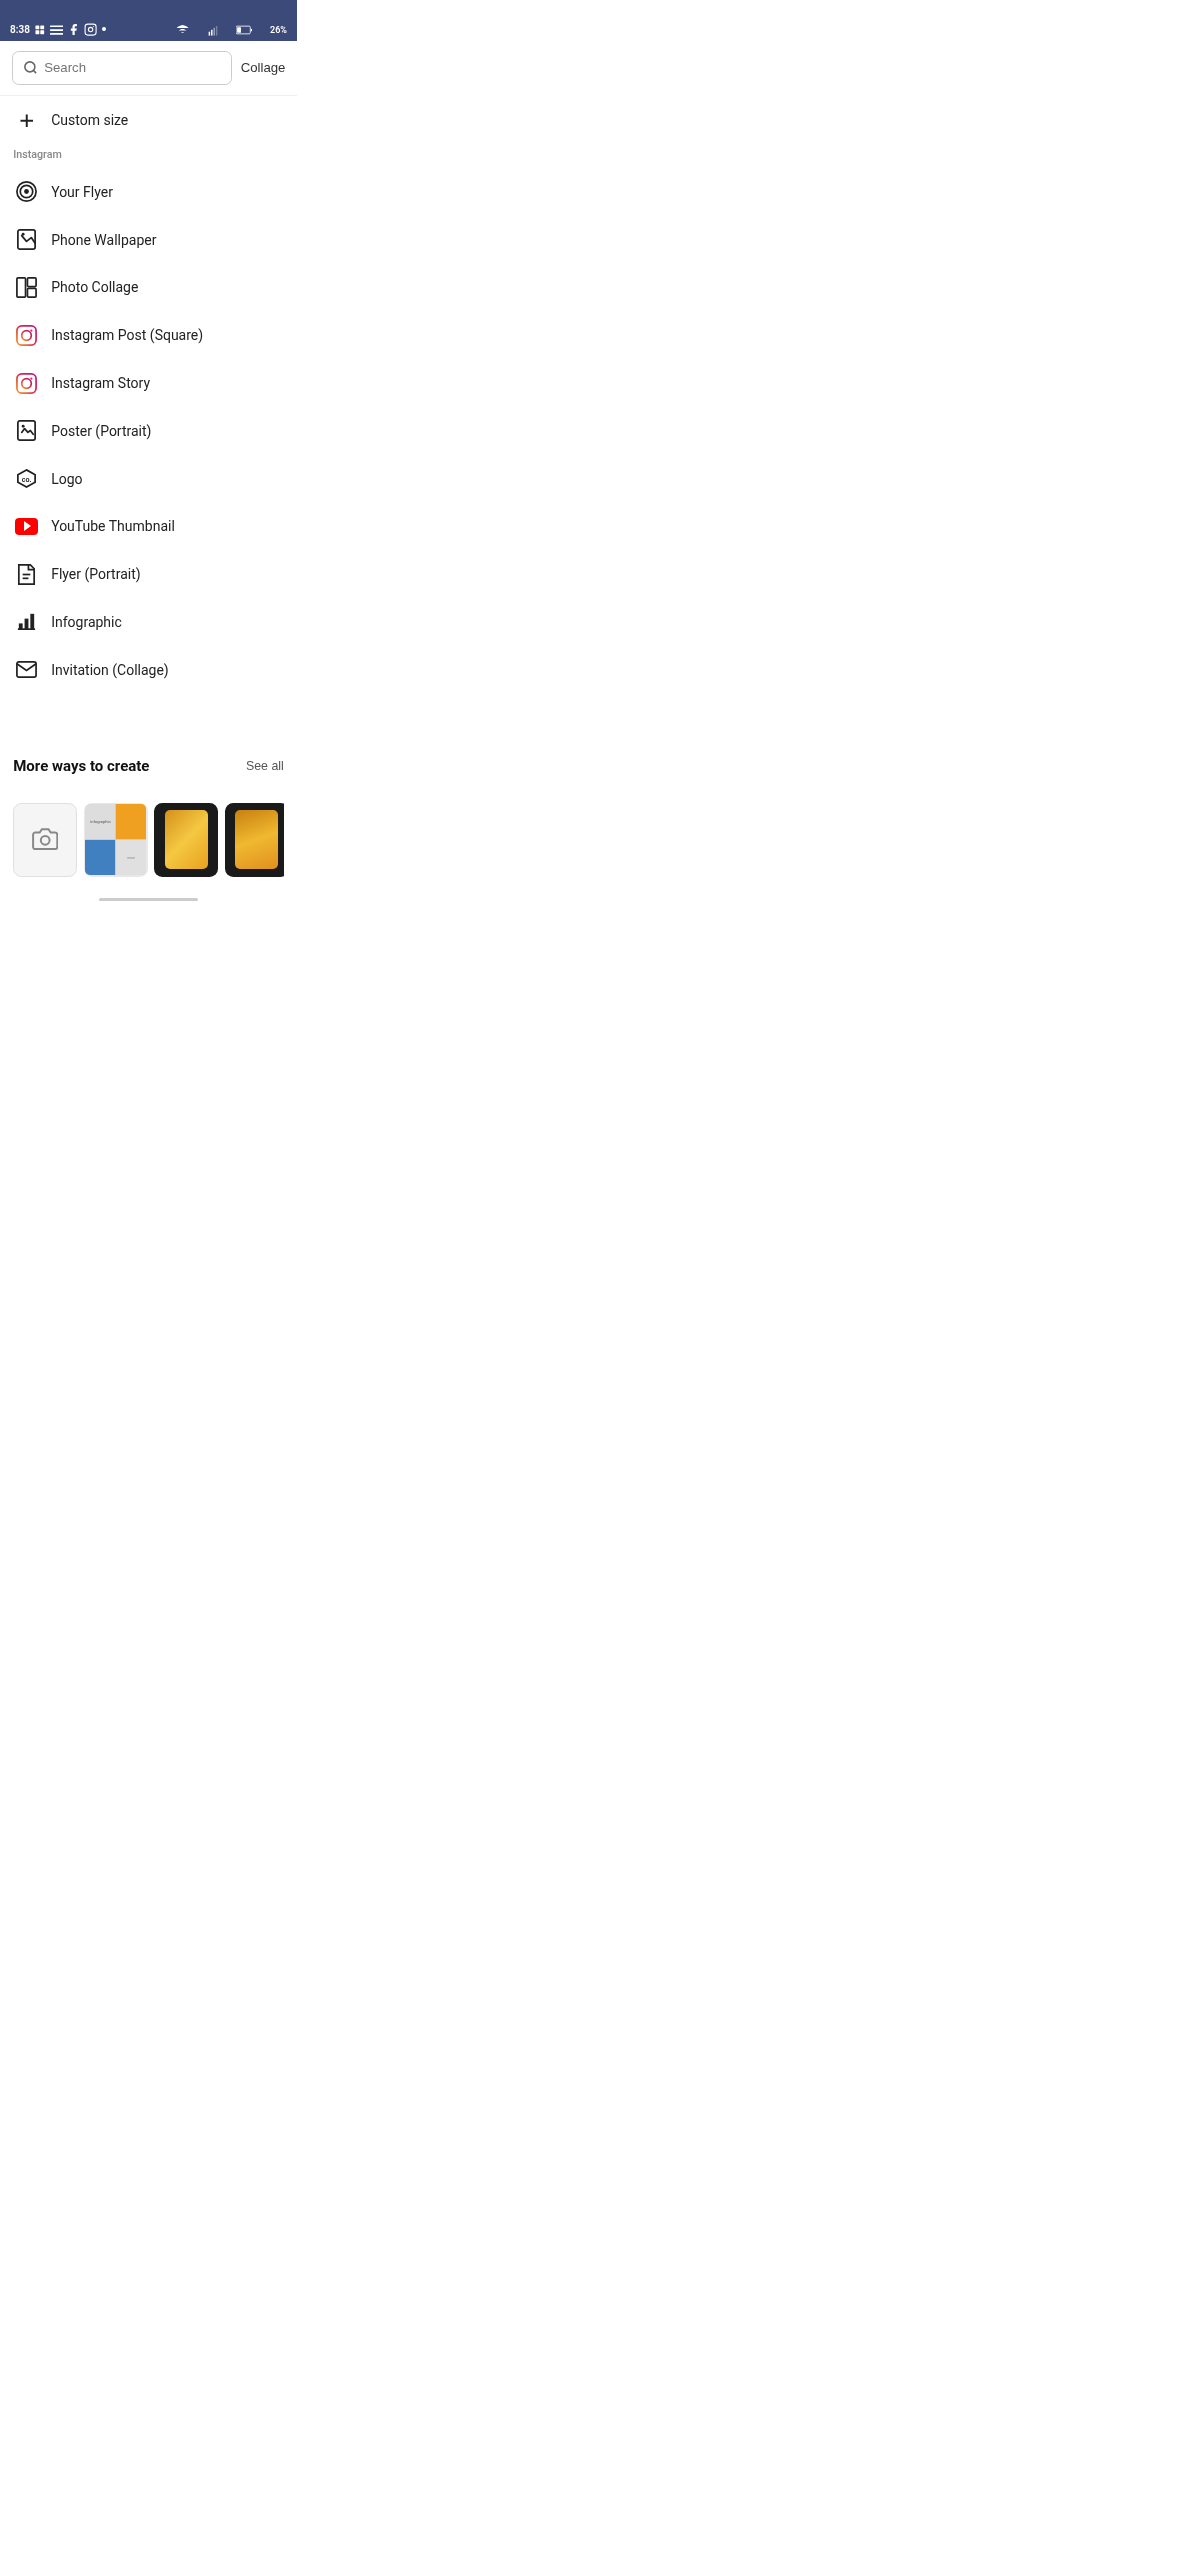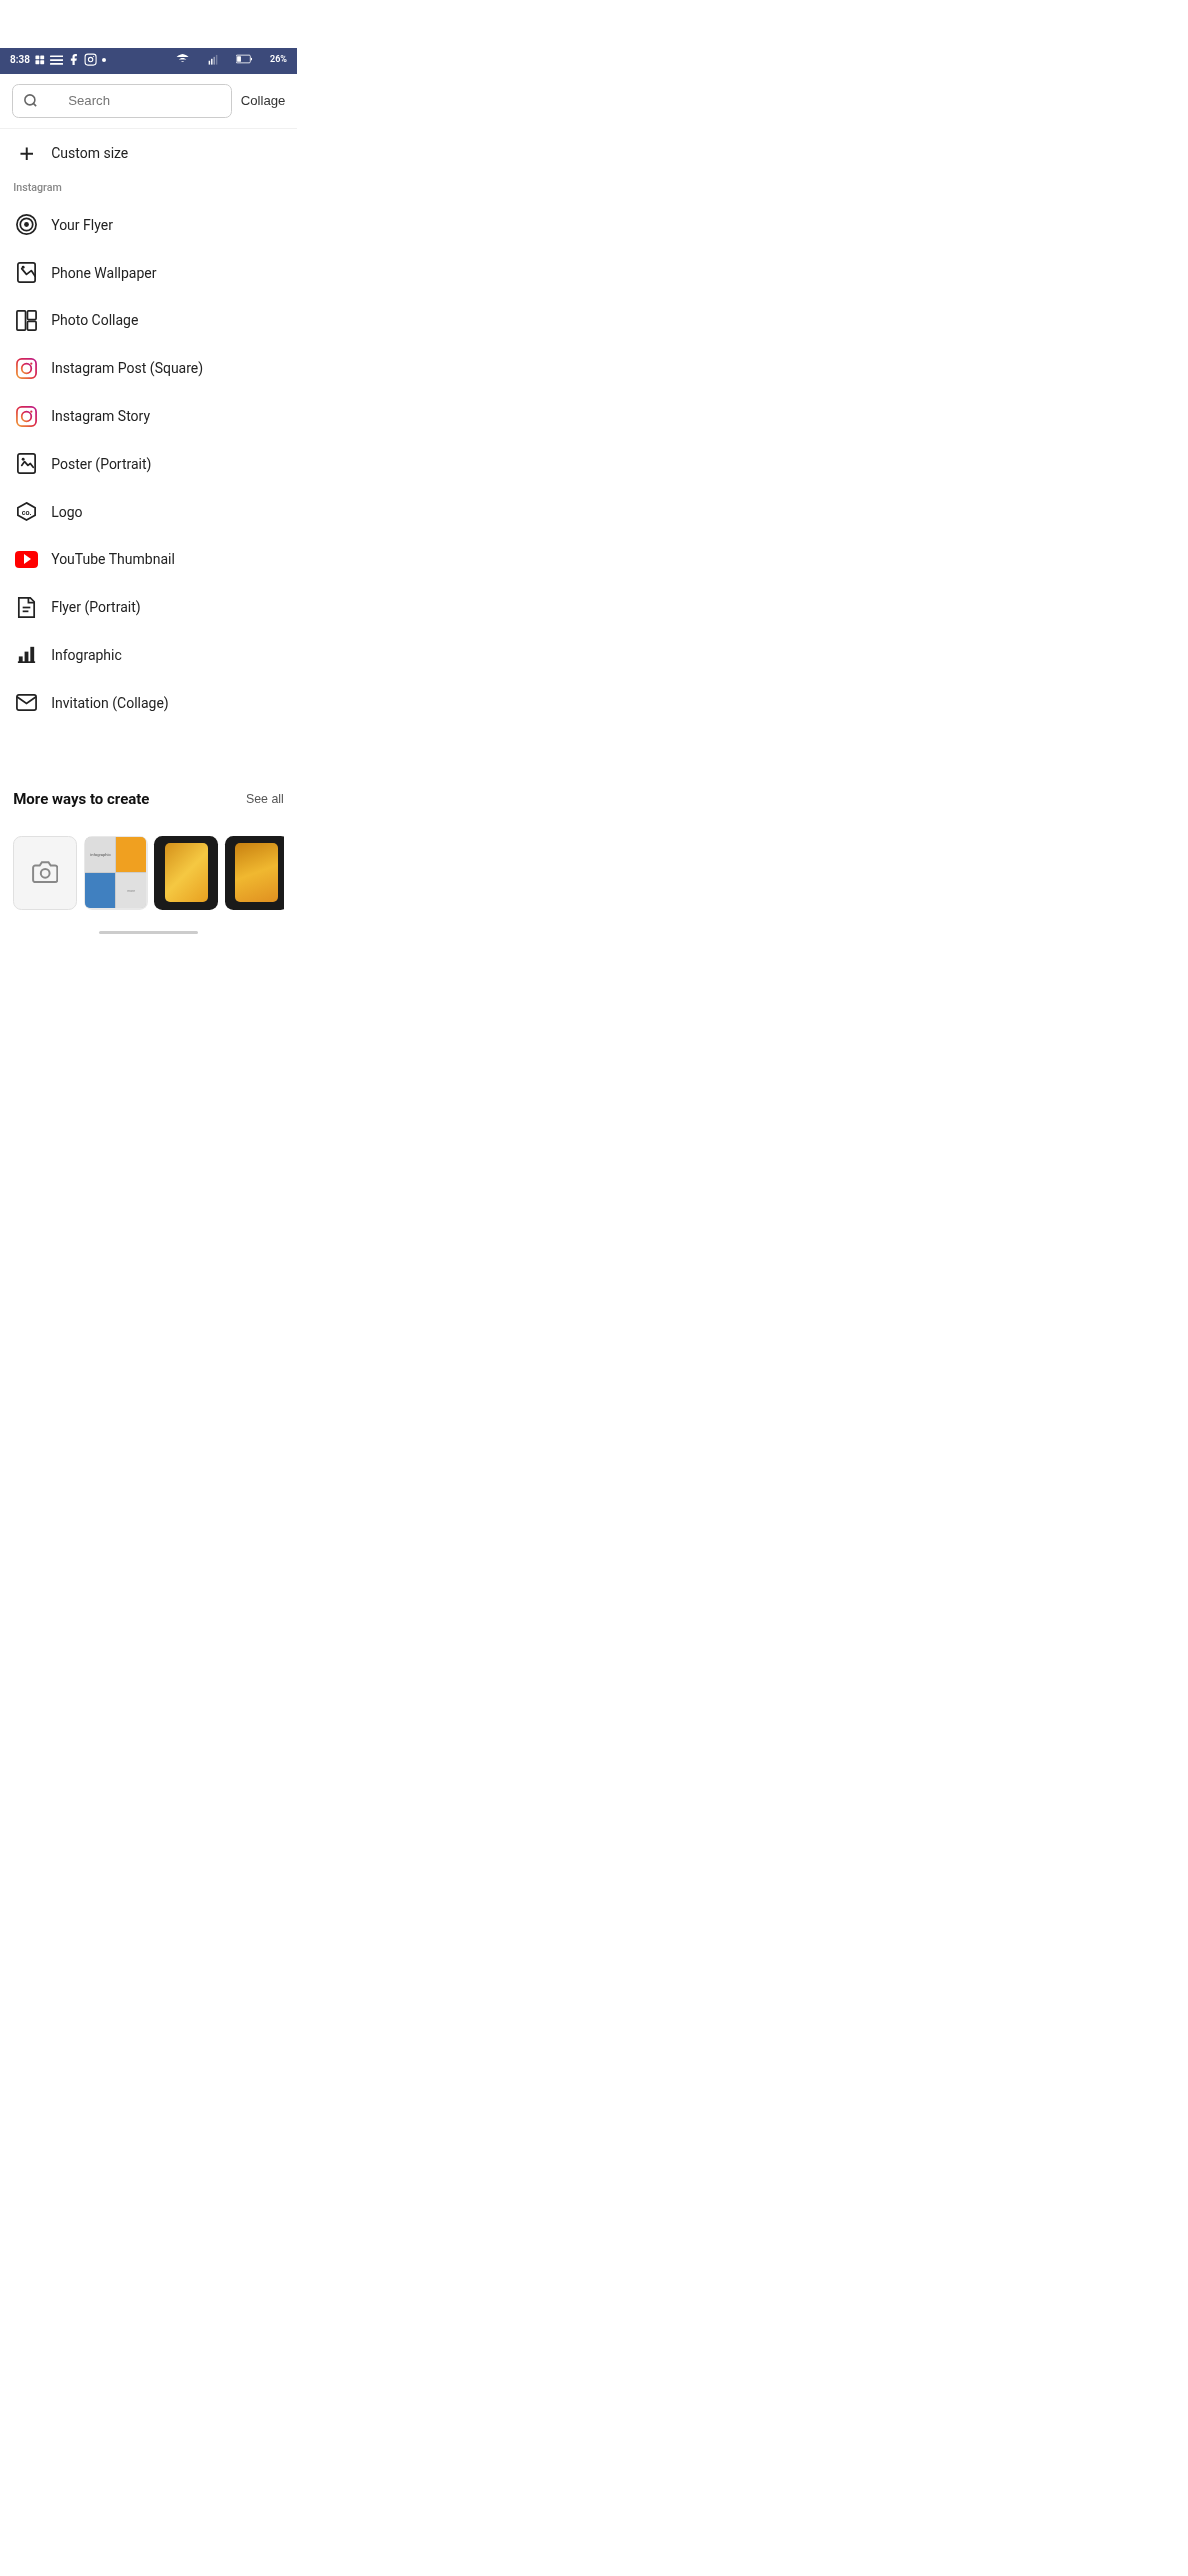--- a/index.html
+++ b/index.html
@@ -13,26 +13,25 @@
       position: relative;
       overflow-x: hidden;
     }
 
     
     .status-bar {
       background: #3c4a7a;
       color: white;
       display: flex;
       justify-content: space-between;
-      align-items: flex-start;
+      align-items: flex-end;
       padding: 5px 10px;
-      height: 26px;
+      height: 41px;
       font-size: 10px;
       font-weight: 600;
-      margin-top: 48px;
     }
     .status-left { display: flex; align-items: center; gap: 4.1px; }
     .status-right { display: flex; align-items: center; gap: 18px; font-size: 9px; }
 
     
     .search-bar-container {
       padding: 10px 11.6px;
       display: flex;
       align-items: center;
       gap: 8.3px;
@@ -49,21 +48,20 @@
       background: #fff;
     }
     .search-icon-svg { color: #555; flex-shrink: 0; }
     .search-input {
       border: none;
       outline: none;
       font-size: 13.2px;
       color: #1d4ed8;
       background: transparent;
       width: 100%;
-      margin-left: 24px;
     }
     .cancel-btn {
       color: #333;
       font-size: 13.2px;
       font-weight: 400;
       background: none;
       border: none;
       cursor: pointer;
       white-space: nowrap;
     }

